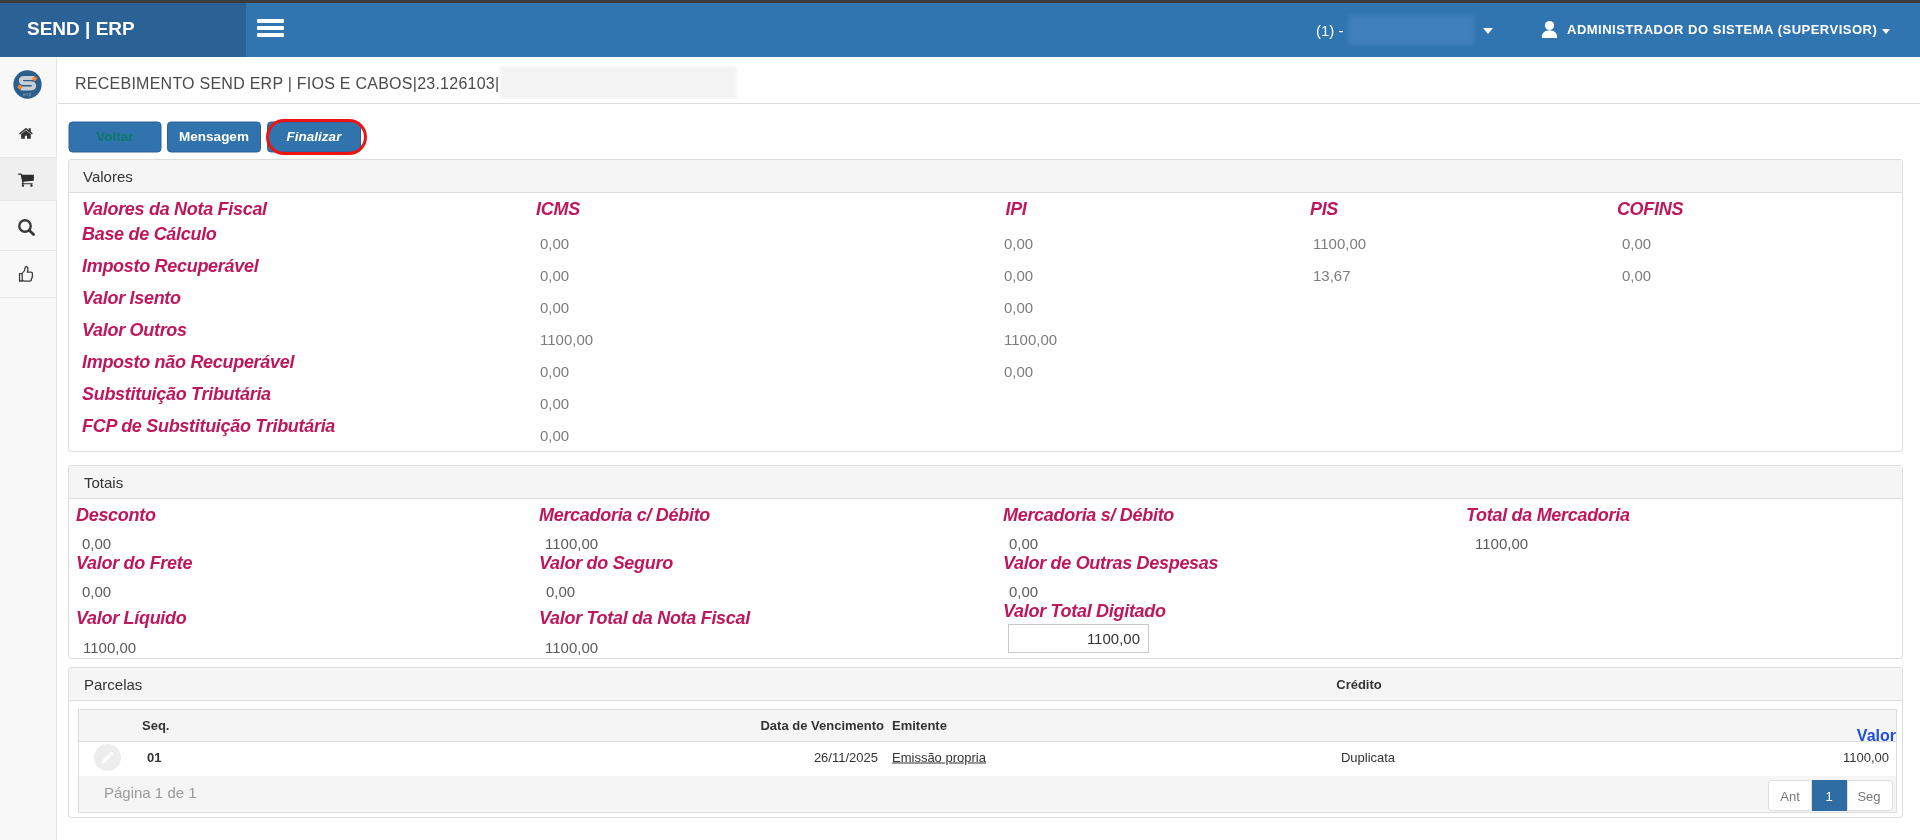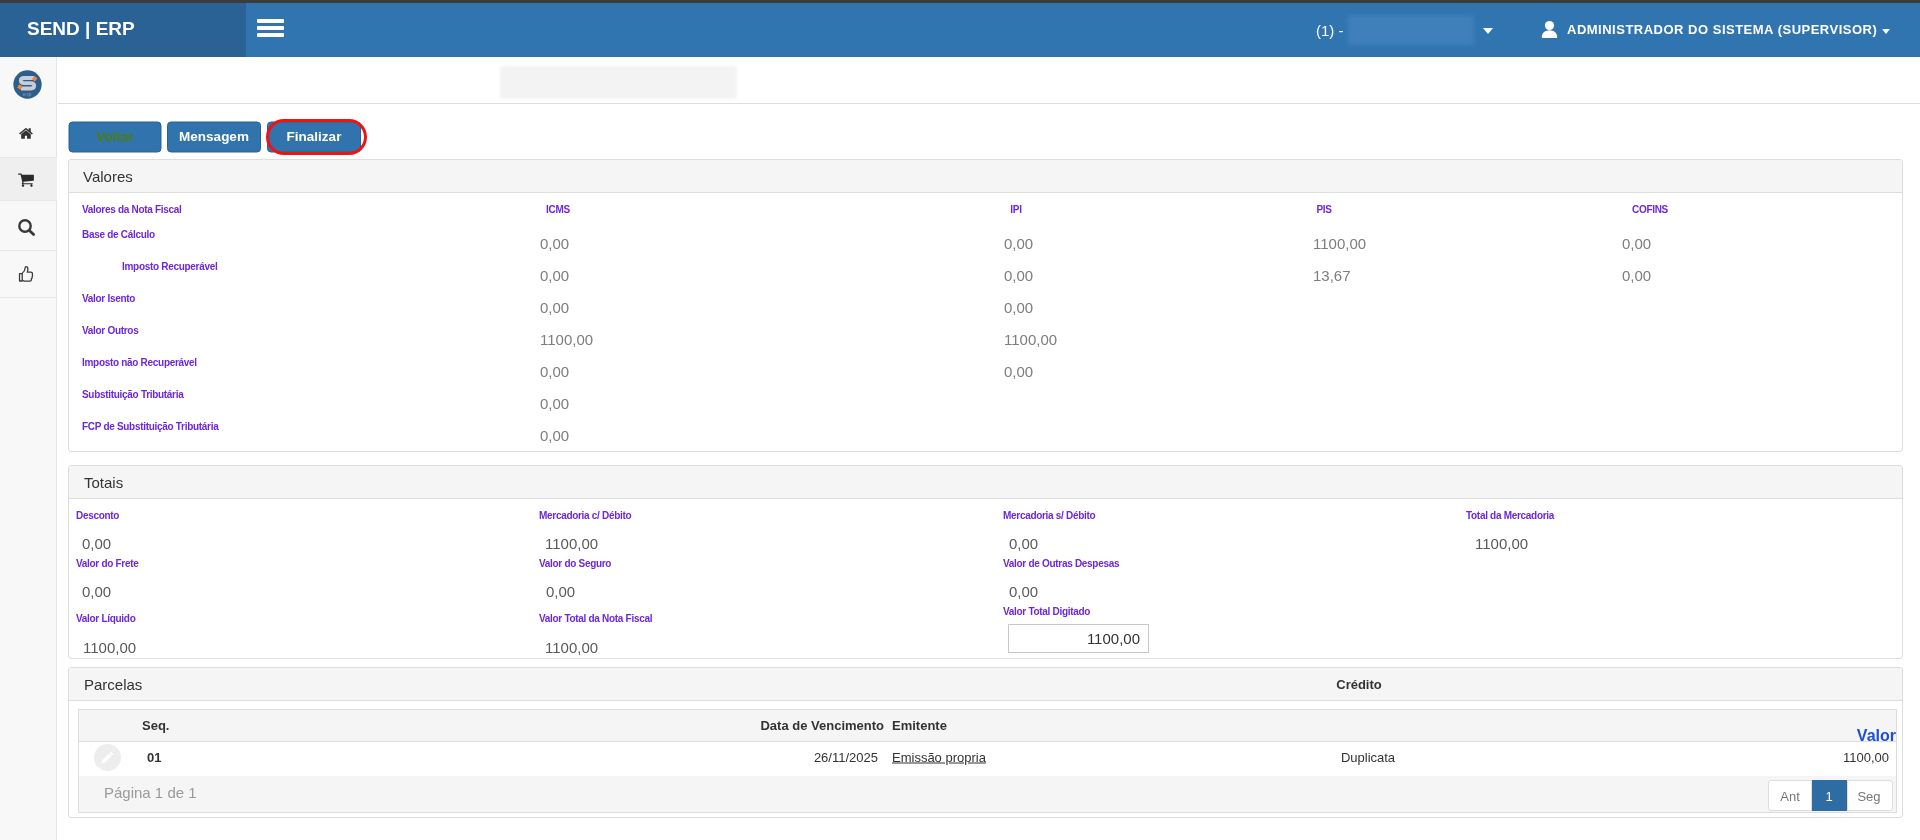--- a/index.html
+++ b/index.html
@@ -4,21 +4,21 @@
 <style>
 * { margin:0; padding:0; box-sizing:border-box; }
 html,body { width:1920px; height:840px; background:#fff; font-family:"Liberation Sans", sans-serif; }
 #page { position:relative; width:1920px; height:840px; overflow:hidden; background:#fff; }
 .t { position:absolute; white-space:nowrap; transform:translateY(-50%); }
 .tc { position:absolute; white-space:nowrap; transform:translate(-50%,-50%); }
 .tr { position:absolute; white-space:nowrap; transform:translateY(-50%); }
 .b { font-weight:bold; }
 .panel { position:absolute; left:68px; width:1835px; background:#fff; border:1px solid #ddd; border-radius:3px; }
 .phead { position:absolute; left:0; top:0; right:0; height:33px; background:#f5f5f5; border-bottom:1px solid #ddd; border-radius:3px 3px 0 0; }
-.lbl { color:#6d28d9; font-weight:bold; font-size:10px; letter-spacing:-0.3px; }
+.lbl { color:#be185d; font-weight:bold; font-size:18px; letter-spacing:-0.3px;font-style:italic; }
 .val { color:#7d7d7d; font-size:15px; }
 .val2 { color:#5a5a5a; font-size:15px; }
 </style>
 </head>
 <body>
 <div id="page">
 
   <div style="position:absolute;left:0;top:0;width:1920px;height:3px;background:#3c3c3c;"></div>
 
   <div style="position:absolute;left:0;top:3px;width:1920px;height:54px;background:#3075b0;"></div>
@@ -62,41 +62,42 @@
   <svg style="position:absolute;left:17px;top:218px;" width="19" height="19" viewBox="0 0 19 19">
       <circle cx="8" cy="8" r="5.7" fill="none" stroke="#3a3a3a" stroke-width="2.4"></circle>
       <line x1="12.4" y1="12.4" x2="16.6" y2="16.6" stroke="#3a3a3a" stroke-width="2.8" stroke-linecap="round"></line>
     </svg>
   <svg style="position:absolute;left:17px;top:265px;" width="19" height="19" viewBox="0 0 24 24">
       <path fill="none" stroke="#3a3a3a" stroke-width="1.6" stroke-linejoin="round" d="M3.2 10.8 h3.4 v9.4 h-3.4 z M6.6 18.9 c1 0.9 1.7 1.4 3.1 1.4 h6.6 c1.1 0 1.9 -0.8 1.9 -1.8 0 -0.3 -0.1 -0.6 -0.2 -0.9 0.7 -0.3 1.2 -1 1.2 -1.7 0 -0.4 -0.1 -0.8 -0.3 -1.1 0.5 -0.4 0.8 -0.9 0.8 -1.6 0 -0.5 -0.2 -1 -0.5 -1.3 0.2 -0.3 0.3 -0.7 0.3 -1.1 0 -1 -0.8 -1.8 -1.9 -1.8 h-4.6 c0.5 -1.5 0.8 -2.8 0.8 -3.8 0 -2.1 -1.1 -3 -2.2 -3 -0.9 0 -1.4 0.5 -1.4 1.5 0 2.6 -1.3 4.8 -3.6 6.5"></path>
     </svg>
 
   <div style="position:absolute;left:58px;top:57px;width:1862px;height:47px;background:#fff;border-bottom:1px solid #ddd;"></div>
   <div style="position:absolute;left:500px;top:66px;width:237px;height:33px;background:#f3f3f4;border-radius:3px;filter:blur(1.5px);"></div>
+  <div class="t" style="left:75px;top:84px;color:#4a4a4a;font-size:16px;letter-spacing:0.25px;">RECEBIMENTO SEND ERP | FIOS E CABOS|23.126103|</div>
 
   <div class="tc" style="left:115px;top:137px;width:93px;height:31px;background:#3173ad;border:1px solid #2a6195;border-radius:4px;"></div>
   <div class="tc" style="left:214px;top:137px;width:94px;height:31px;background:#3173ad;border:1px solid #2a6195;border-radius:4px;"></div>
   <div class="tc" style="left:314px;top:137px;width:94px;height:31px;background:#3173ad;border:1px solid #2a6195;border-radius:4px;"></div>
-  <div class="tc b" style="left:115px;top:136px;color:#4d7c0f;font-size:13.5px;">Voltar</div>
+  <div class="tc b" style="left:115px;top:136px;color:#0f766e;font-size:13.5px;">Voltar</div>
   <div class="tc b" style="left:214px;top:136px;color:#fff;font-size:13.5px;">Mensagem</div>
-  <div class="tc b" style="left:314px;top:136px;color:#fff;font-size:13.5px;">Finalizar</div>
+  <div class="tc b" style="left:314px;top:136px;color:#fff;font-size:13.5px;font-style:italic;">Finalizar</div>
   <div style="position:absolute;left:266px;top:119px;width:101px;height:36px;border:3.5px solid #ee1414;border-radius:18px;"></div>
 
   <div class="panel" style="top:159px;height:293px;">
     <div class="phead"></div>
   </div>
   <div class="t" style="left:83px;top:176px;color:#333;font-size:15px;">Valores</div>
   <div class="t lbl" style="left:82px;top:209px;">Valores da Nota Fiscal</div>
   <div class="tc lbl" style="left:558px;top:209px;">ICMS</div>
   <div class="tc lbl" style="left:1016px;top:209px;">IPI</div>
   <div class="tc lbl" style="left:1324px;top:209px;">PIS</div>
   <div class="tc lbl" style="left:1650px;top:209px;">COFINS</div>
 
   <div class="t lbl" style="left:82px;top:234px;">Base de Cálculo</div>
-  <div class="t lbl" style="left:82px;top:266px;margin-left:40px;">Imposto Recuperável</div>
+  <div class="t lbl" style="left:82px;top:266px;">Imposto Recuperável</div>
   <div class="t lbl" style="left:82px;top:298px;">Valor Isento</div>
   <div class="t lbl" style="left:82px;top:330px;">Valor Outros</div>
   <div class="t lbl" style="left:82px;top:362px;">Imposto não Recuperável</div>
   <div class="t lbl" style="left:82px;top:394px;">Substituição Tributária</div>
   <div class="t lbl" style="left:82px;top:426px;">FCP de Substituição Tributária</div>
 
   <div class="t val" style="left:540px;top:243px;">0,00</div>
   <div class="t val" style="left:540px;top:275px;">0,00</div>
   <div class="t val" style="left:540px;top:307px;">0,00</div>
   <div class="t val" style="left:540px;top:339px;">1100,00</div>

